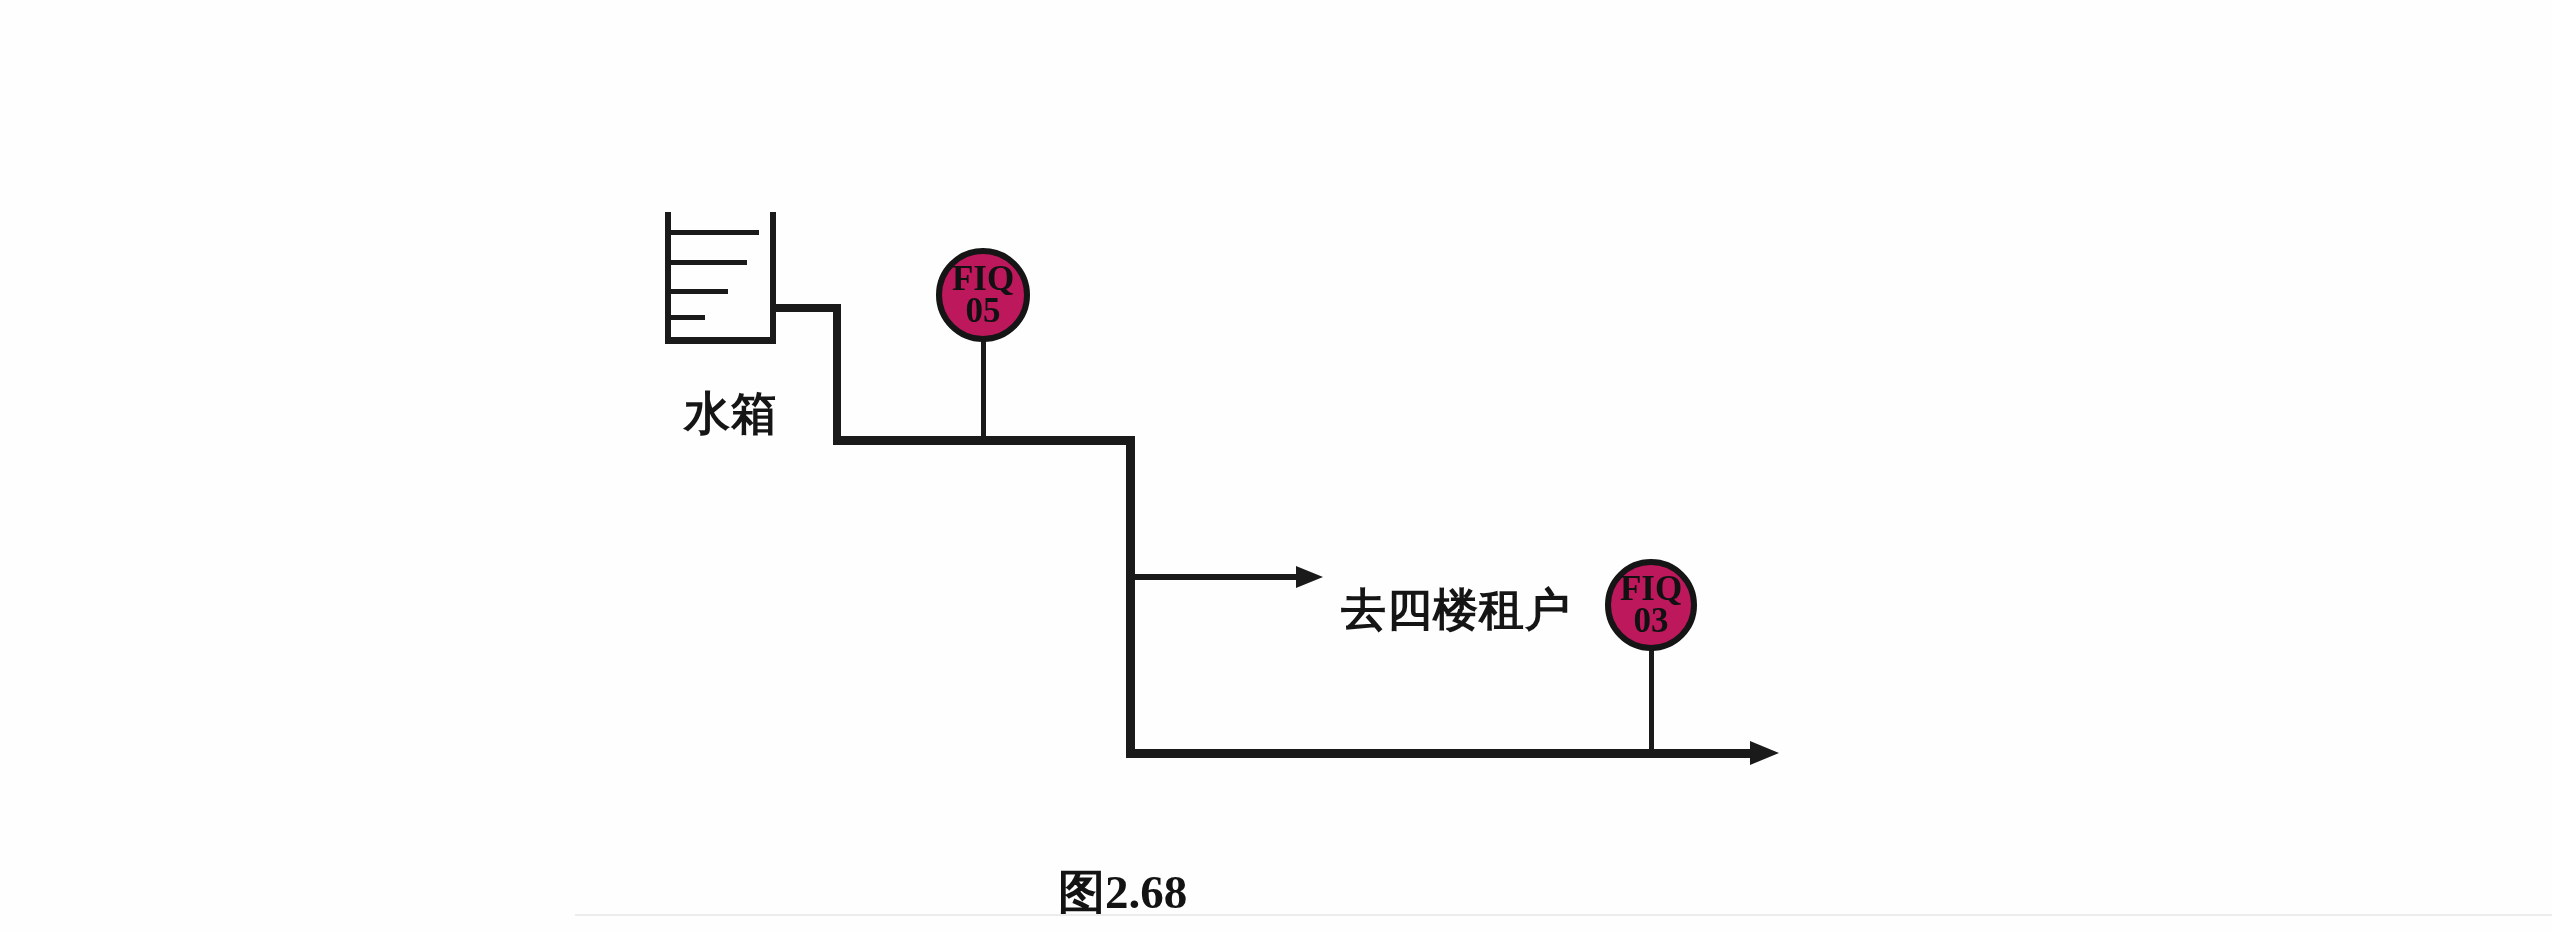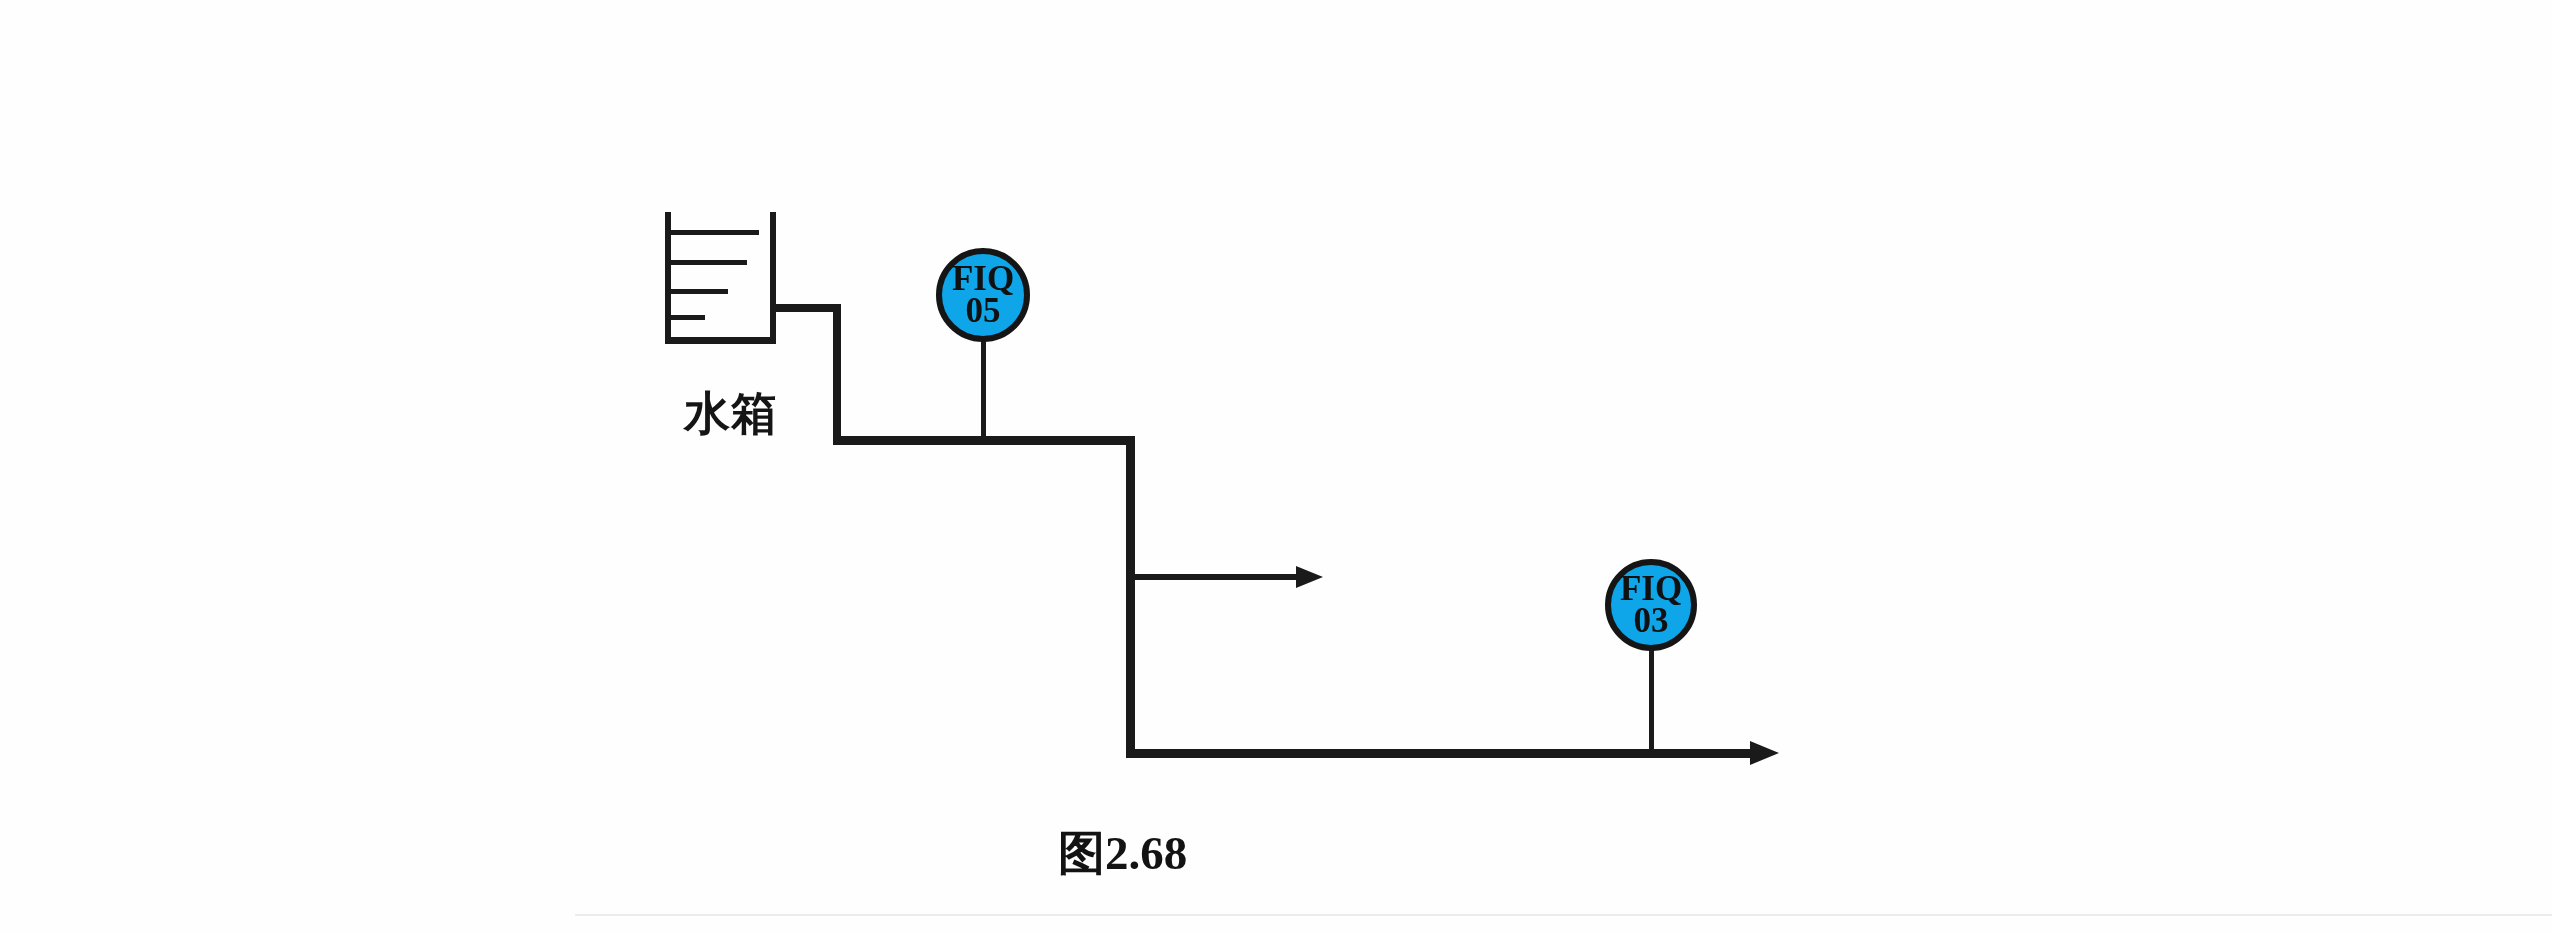--- a/index.html
+++ b/index.html
@@ -25,21 +25,21 @@
     border-right: 6px solid #1a1a1a;
     border-bottom: 7px solid #1a1a1a;
   }
   .level-line { position: absolute; height: 5px; background: #1a1a1a; }
 
   
   .instrument {
     position: absolute;
     border: 6px solid #151515;
     border-radius: 50%;
-    background: #0ea5e9;
+    background: #be185d;
     display: flex;
     flex-direction: column;
     align-items: center;
     justify-content: center;
     font-family: "Liberation Serif", "DejaVu Serif", serif;
     font-weight: bold;
     font-size: 35px;
     line-height: 0.92;
     color: #111;
     text-align: center;
@@ -61,20 +61,21 @@
     display: flex;
     align-items: baseline;
     gap: 16px;
     white-space: nowrap;
     color: #131313;
   }
   .caption .fig-no {
     font-family: "Liberation Serif", "DejaVu Serif", serif;
     font-weight: bold;
     font-size: 47px;
+    margin-top: 39px;
   }
   .caption .fig-title {
     font-weight: bold;
     font-size: 46px;
     letter-spacing: 1px;
   }
 
   
   .arrowhead {
     position: absolute;
@@ -115,20 +116,21 @@
   <div class="abs ink" style="left:1126px; top:749px; width:632px; height:9px;"></div>
 
   <div class="abs ink" style="left:981px; top:340px; width:5px; height:100px;"></div>
   <div class="instrument" style="left:936px; top:248px; width:94px; height:94px;">
     <span>FIQ</span>
     <span>05</span>
   </div>
 
   <div class="abs ink" style="left:1131px; top:574px; width:172px; height:6px;"></div>
   <div class="arrowhead" style="left:1296px; top:566px;"></div>
+  <div class="cn-label" style="left:1341px; top:553px;">去四楼租户</div>
 
   <div class="abs ink" style="left:1649px; top:649px; width:5px; height:104px;"></div>
   <div class="instrument" style="left:1605px; top:559px; width:92px; height:92px;">
     <span>FIQ</span>
     <span>03</span>
   </div>
 
   <div class="arrowhead big" style="left:1750px; top:741px;"></div>
 
   <div class="caption">

